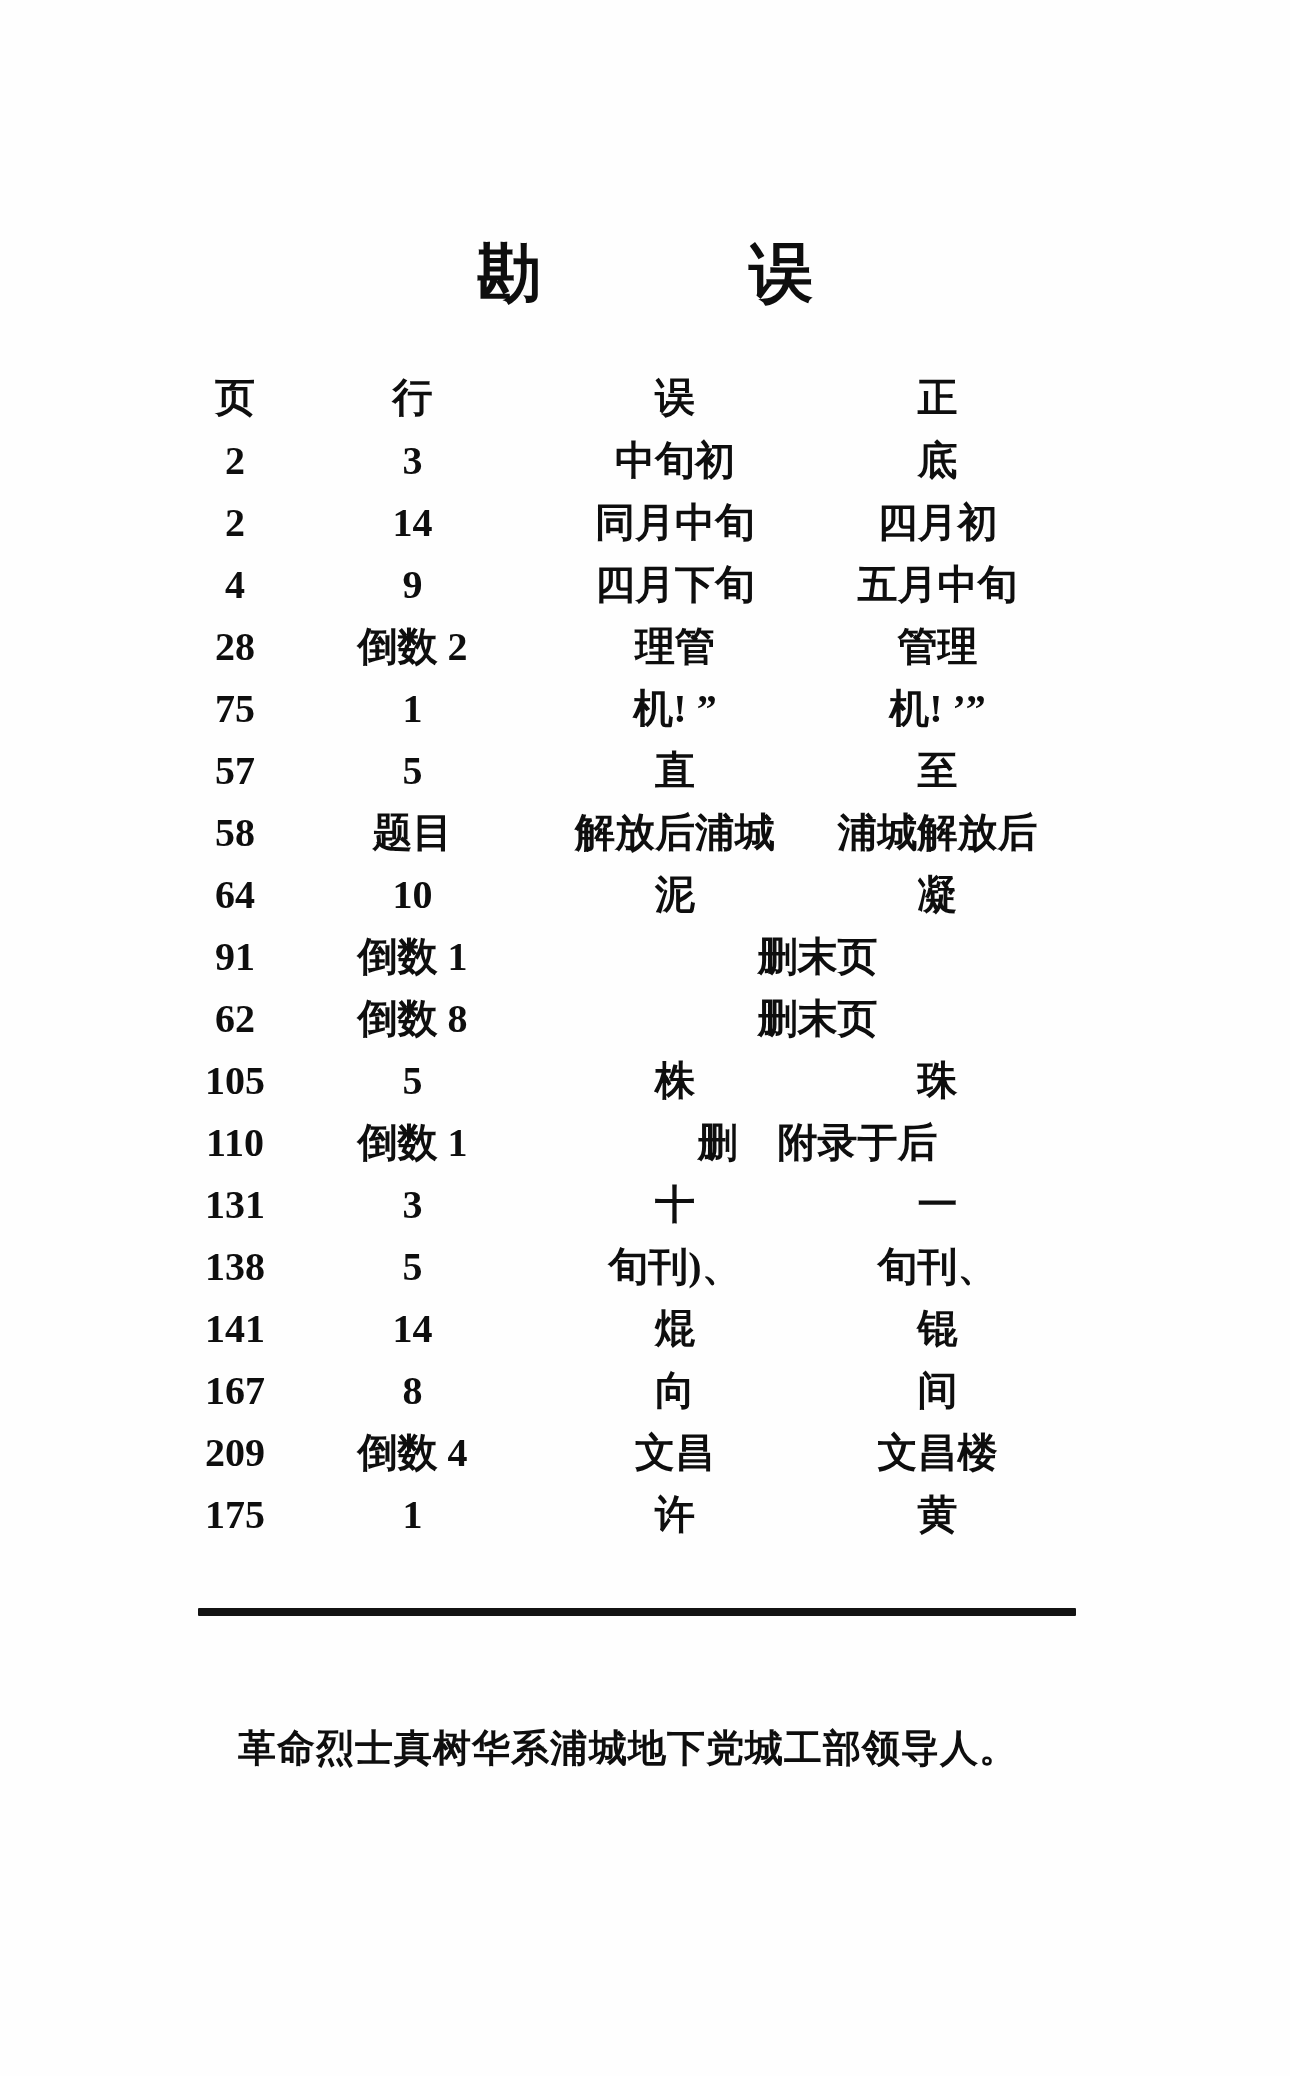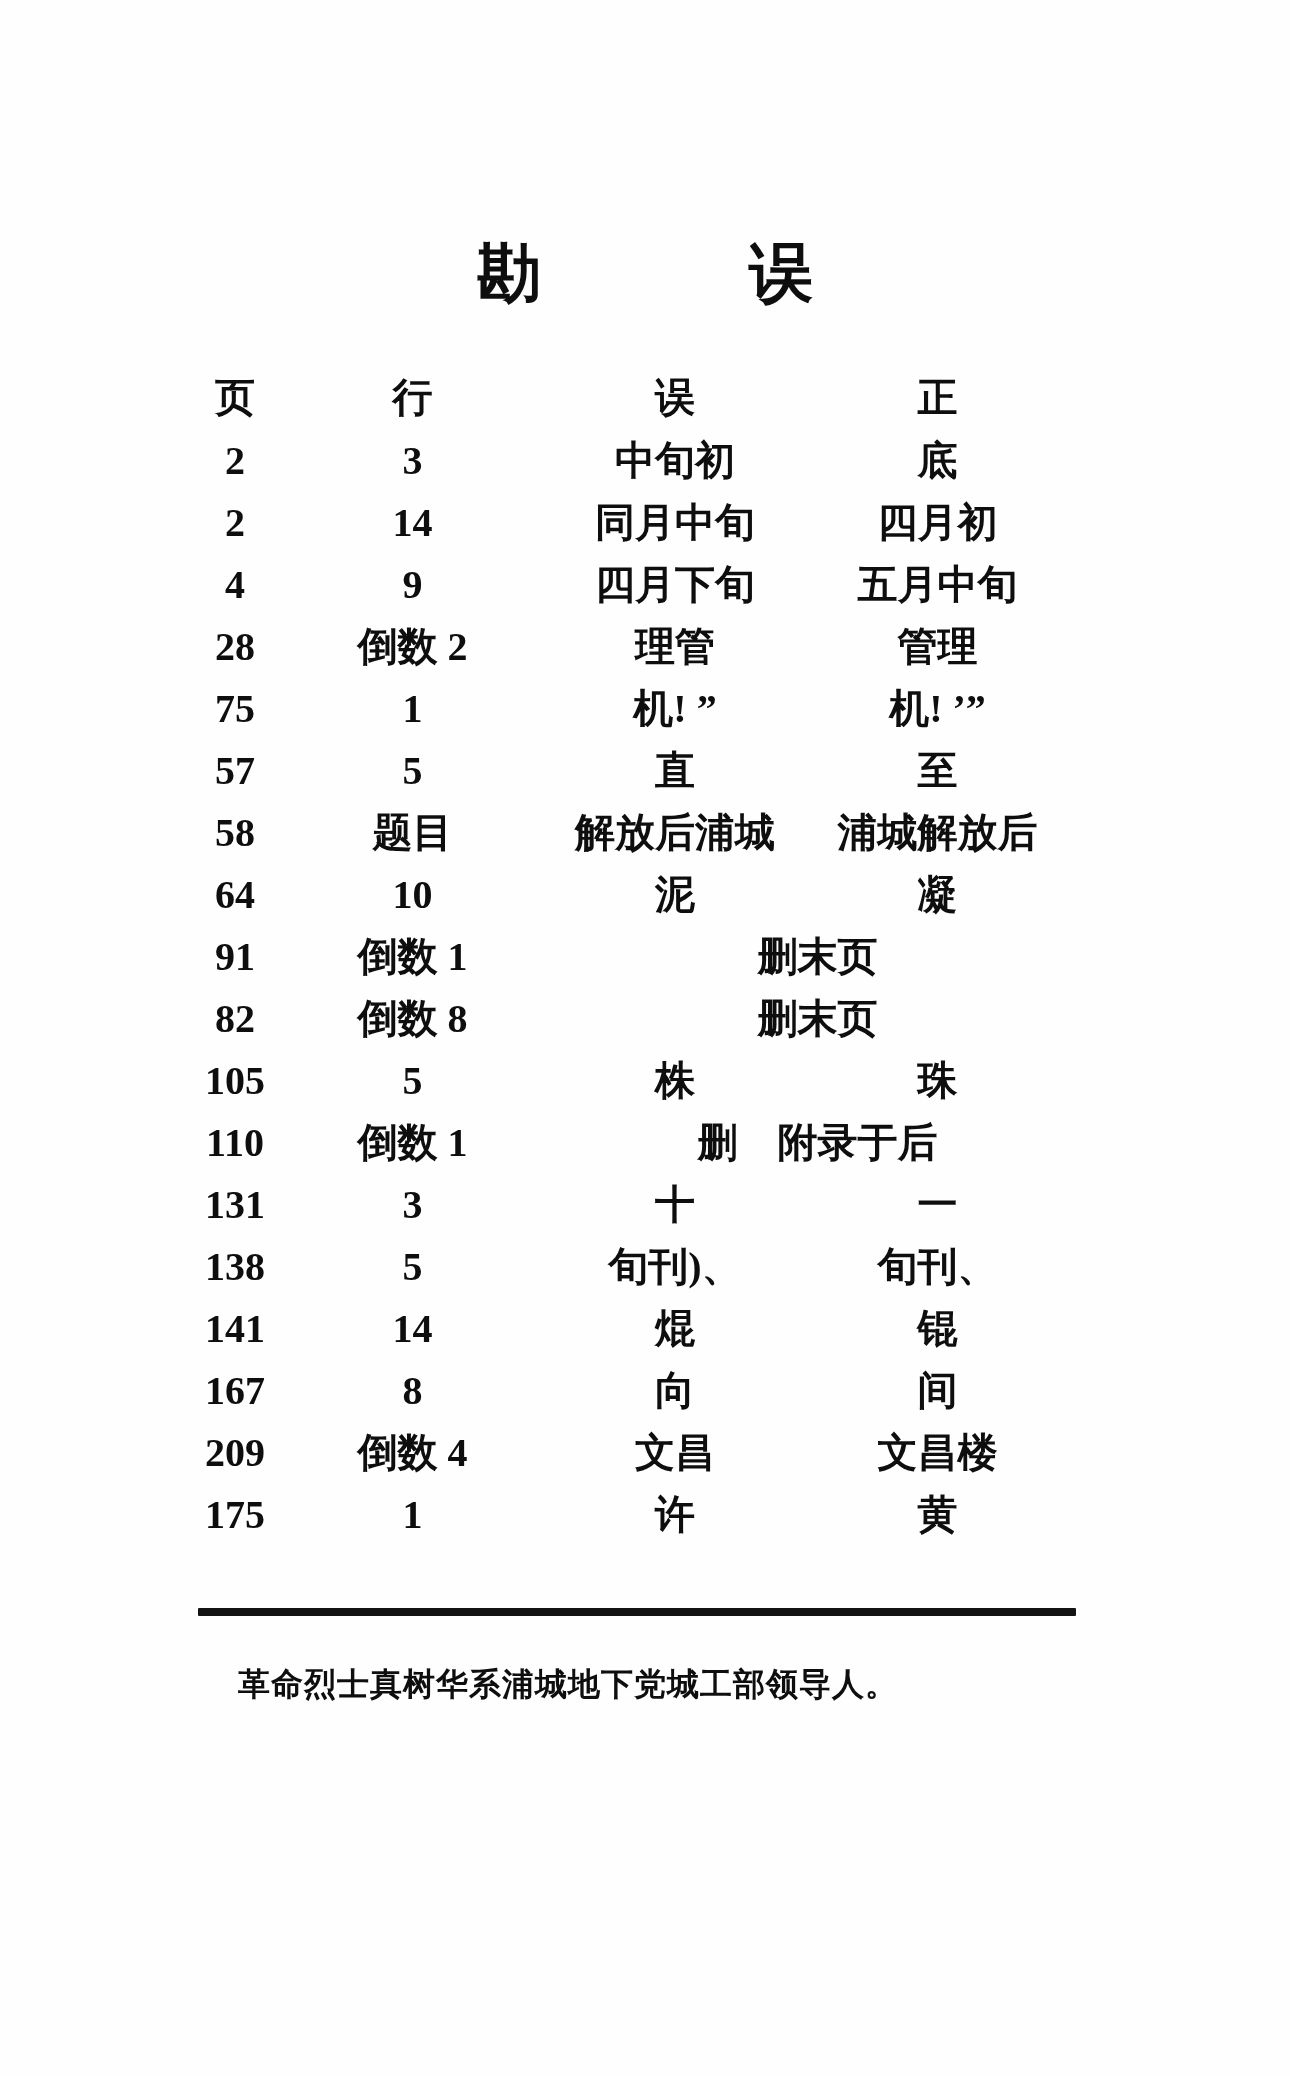--- a/index.html
+++ b/index.html
@@ -59,22 +59,22 @@
     left: 198px;
     top: 1608px;
     width: 878px;
     height: 8px;
     background: #131313;
     border-radius: 1px;
   }
   .footnote {
     position: absolute;
     left: 238px;
-    top: 1667px;
-    font-size: 32px;
+    top: 1728px;
+    font-size: 38px;
     line-height: 1.1;
     letter-spacing: 1px;
     white-space: nowrap;
   }
 </style>
 </head>
 <body>
 
 <div class="page">
 
@@ -138,21 +138,21 @@
           <div class="cell c-line">10</div>
           <div class="cell c-wrong">泥</div>
           <div class="cell c-correct">凝</div>
         </div>
         <div class="row">
           <div class="cell c-page">91</div>
           <div class="cell c-line">倒数 1</div>
           <div class="cell c-span">删末页</div>
         </div>
         <div class="row">
-          <div class="cell c-page">82</div>
+          <div class="cell c-page">62</div>
           <div class="cell c-line">倒数 8</div>
           <div class="cell c-span">删末页</div>
         </div>
         <div class="row">
           <div class="cell c-page">105</div>
           <div class="cell c-line">5</div>
           <div class="cell c-wrong">株</div>
           <div class="cell c-correct">珠</div>
         </div>
         <div class="row">

